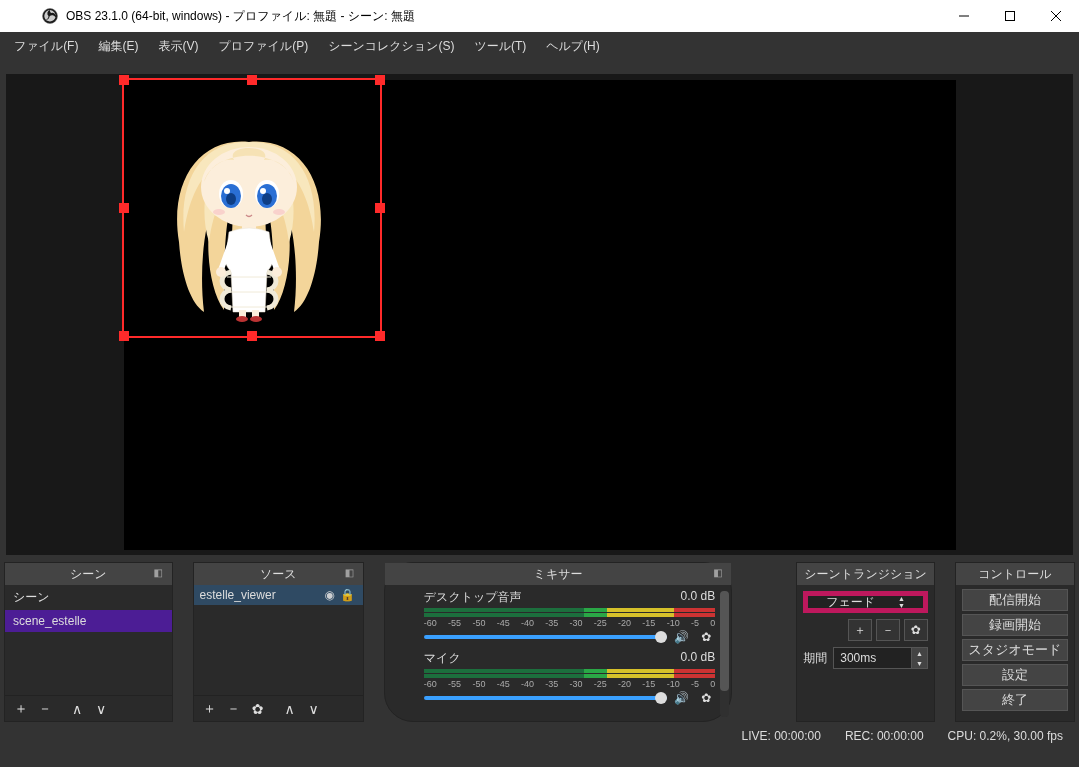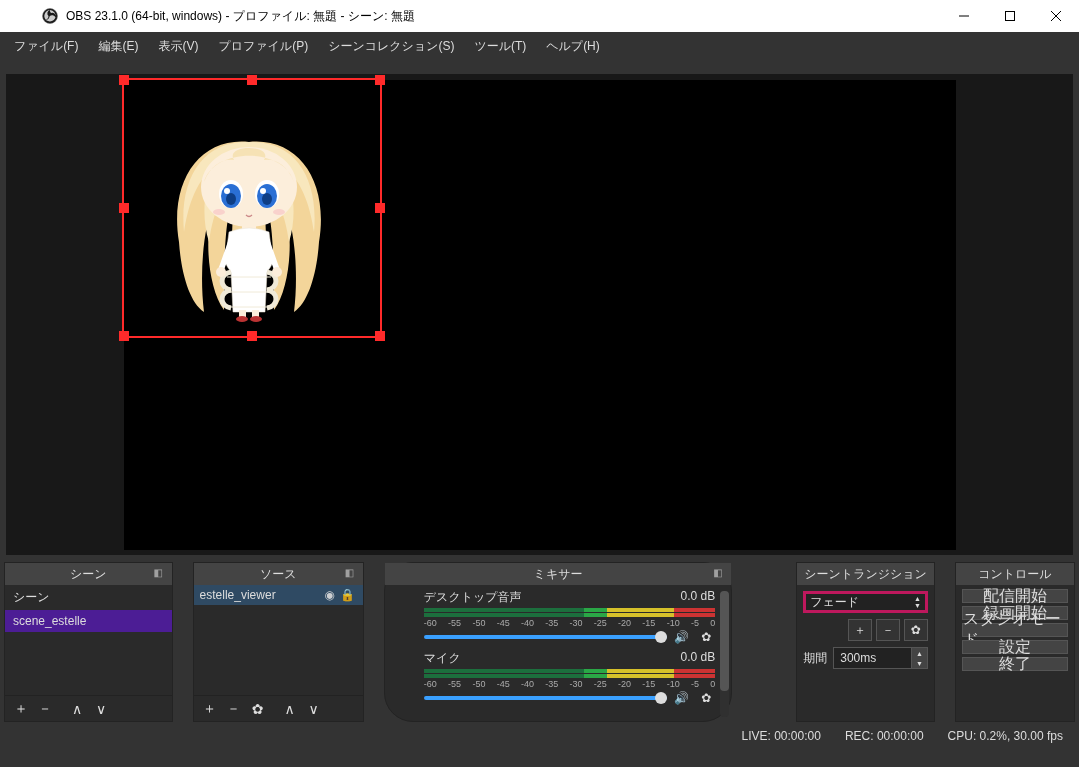--- a/index.html
+++ b/index.html
@@ -42,30 +42,30 @@
   .meter::after { content: ""; position: absolute; right: 0; top: 0; height: 100%; width: 100%; background: repeating-linear-gradient(to right, transparent 0 100%); }
   .ticks { height: 10px; display: flex; justify-content: space-between; font-size: 9px; color: #aaa; }
   .slider-row { display: flex; align-items: center; gap: 6px; }
   .slider { flex: 1; height: 4px; background: #3aa0ff; position: relative; border-radius: 2px; }
   .knob { position: absolute; right: 0; top: -4px; width: 12px; height: 12px; background: #ddd; border-radius: 50%; }
   .mix-btn { width: 18px; height: 18px; display: flex; align-items: center; justify-content: center; font-size: 12px; }
   .mixer-scroll { position: absolute; right: 2px; top: 6px; width: 9px; height: 126px; background: #303030; border-radius: 4px; }
   .mixer-scroll .thumb { position: absolute; top: 0; left: 0; width: 100%; height: 100px; background: #555; border-radius: 4px; }
 
   .trans { padding: 6px; display: flex; flex-direction: column; gap: 6px; }
-  .select { height: 22px; background: #222; border: 3px solid #be185d; display: flex; align-items: center; padding: 0 4px; justify-content: space-between; }
+  .select { height: 22px; background: #222; border: 5px solid #be185d; display: flex; align-items: center; padding: 0 18px; justify-content: space-between; }
   .trans-btn-row { display: flex; gap: 4px; justify-content: flex-end; }
   .sq-btn { width: 24px; height: 22px; background: #333; border: 1px solid #555; display: flex; align-items: center; justify-content: center; }
   .dur-row { display: flex; align-items: center; gap: 6px; }
   .num-input { flex: 1; height: 22px; background: #222; border: 1px solid #555; display: flex; align-items: center; padding: 0 20px 0 6px; position: relative; }
   .spinner { position: absolute; right: 0; top: 0; width: 16px; height: 100%; display: flex; flex-direction: column; }
   .spinner div { flex: 1; background: #444; display: flex; align-items: center; justify-content: center; font-size: 7px; border-left: 1px solid #555; }
 
   .ctrls { padding: 4px 6px; display: flex; flex-direction: column; gap: 3px; }
-  .btn { height: 14px; background: #444; border: 1px solid #555; display: flex; align-items: center; justify-content: center; font-size: 16px; cursor: default; }
+  .btn { height: 22px; background: #444; border: 1px solid #555; display: flex; align-items: center; justify-content: center; font-size: 13px; cursor: default; }
 
   .statusbar { height: 28px; display: flex; align-items: center; justify-content: flex-end; gap: 24px; padding-right: 16px; font-size: 12px; color: #ddd; }
 
   .d-scenes { width: 191px; } .d-sources { width: 194px; } .d-mixer { width: 395px; border-radius: 29px; } .d-trans { width: 157px; margin-left: 44px; } .d-ctrl { width: 136px; }
 </style>
 </head>
 <body>
 
 <div class="titlebar">
   <svg class="logo" viewBox="0 0 32 32">

